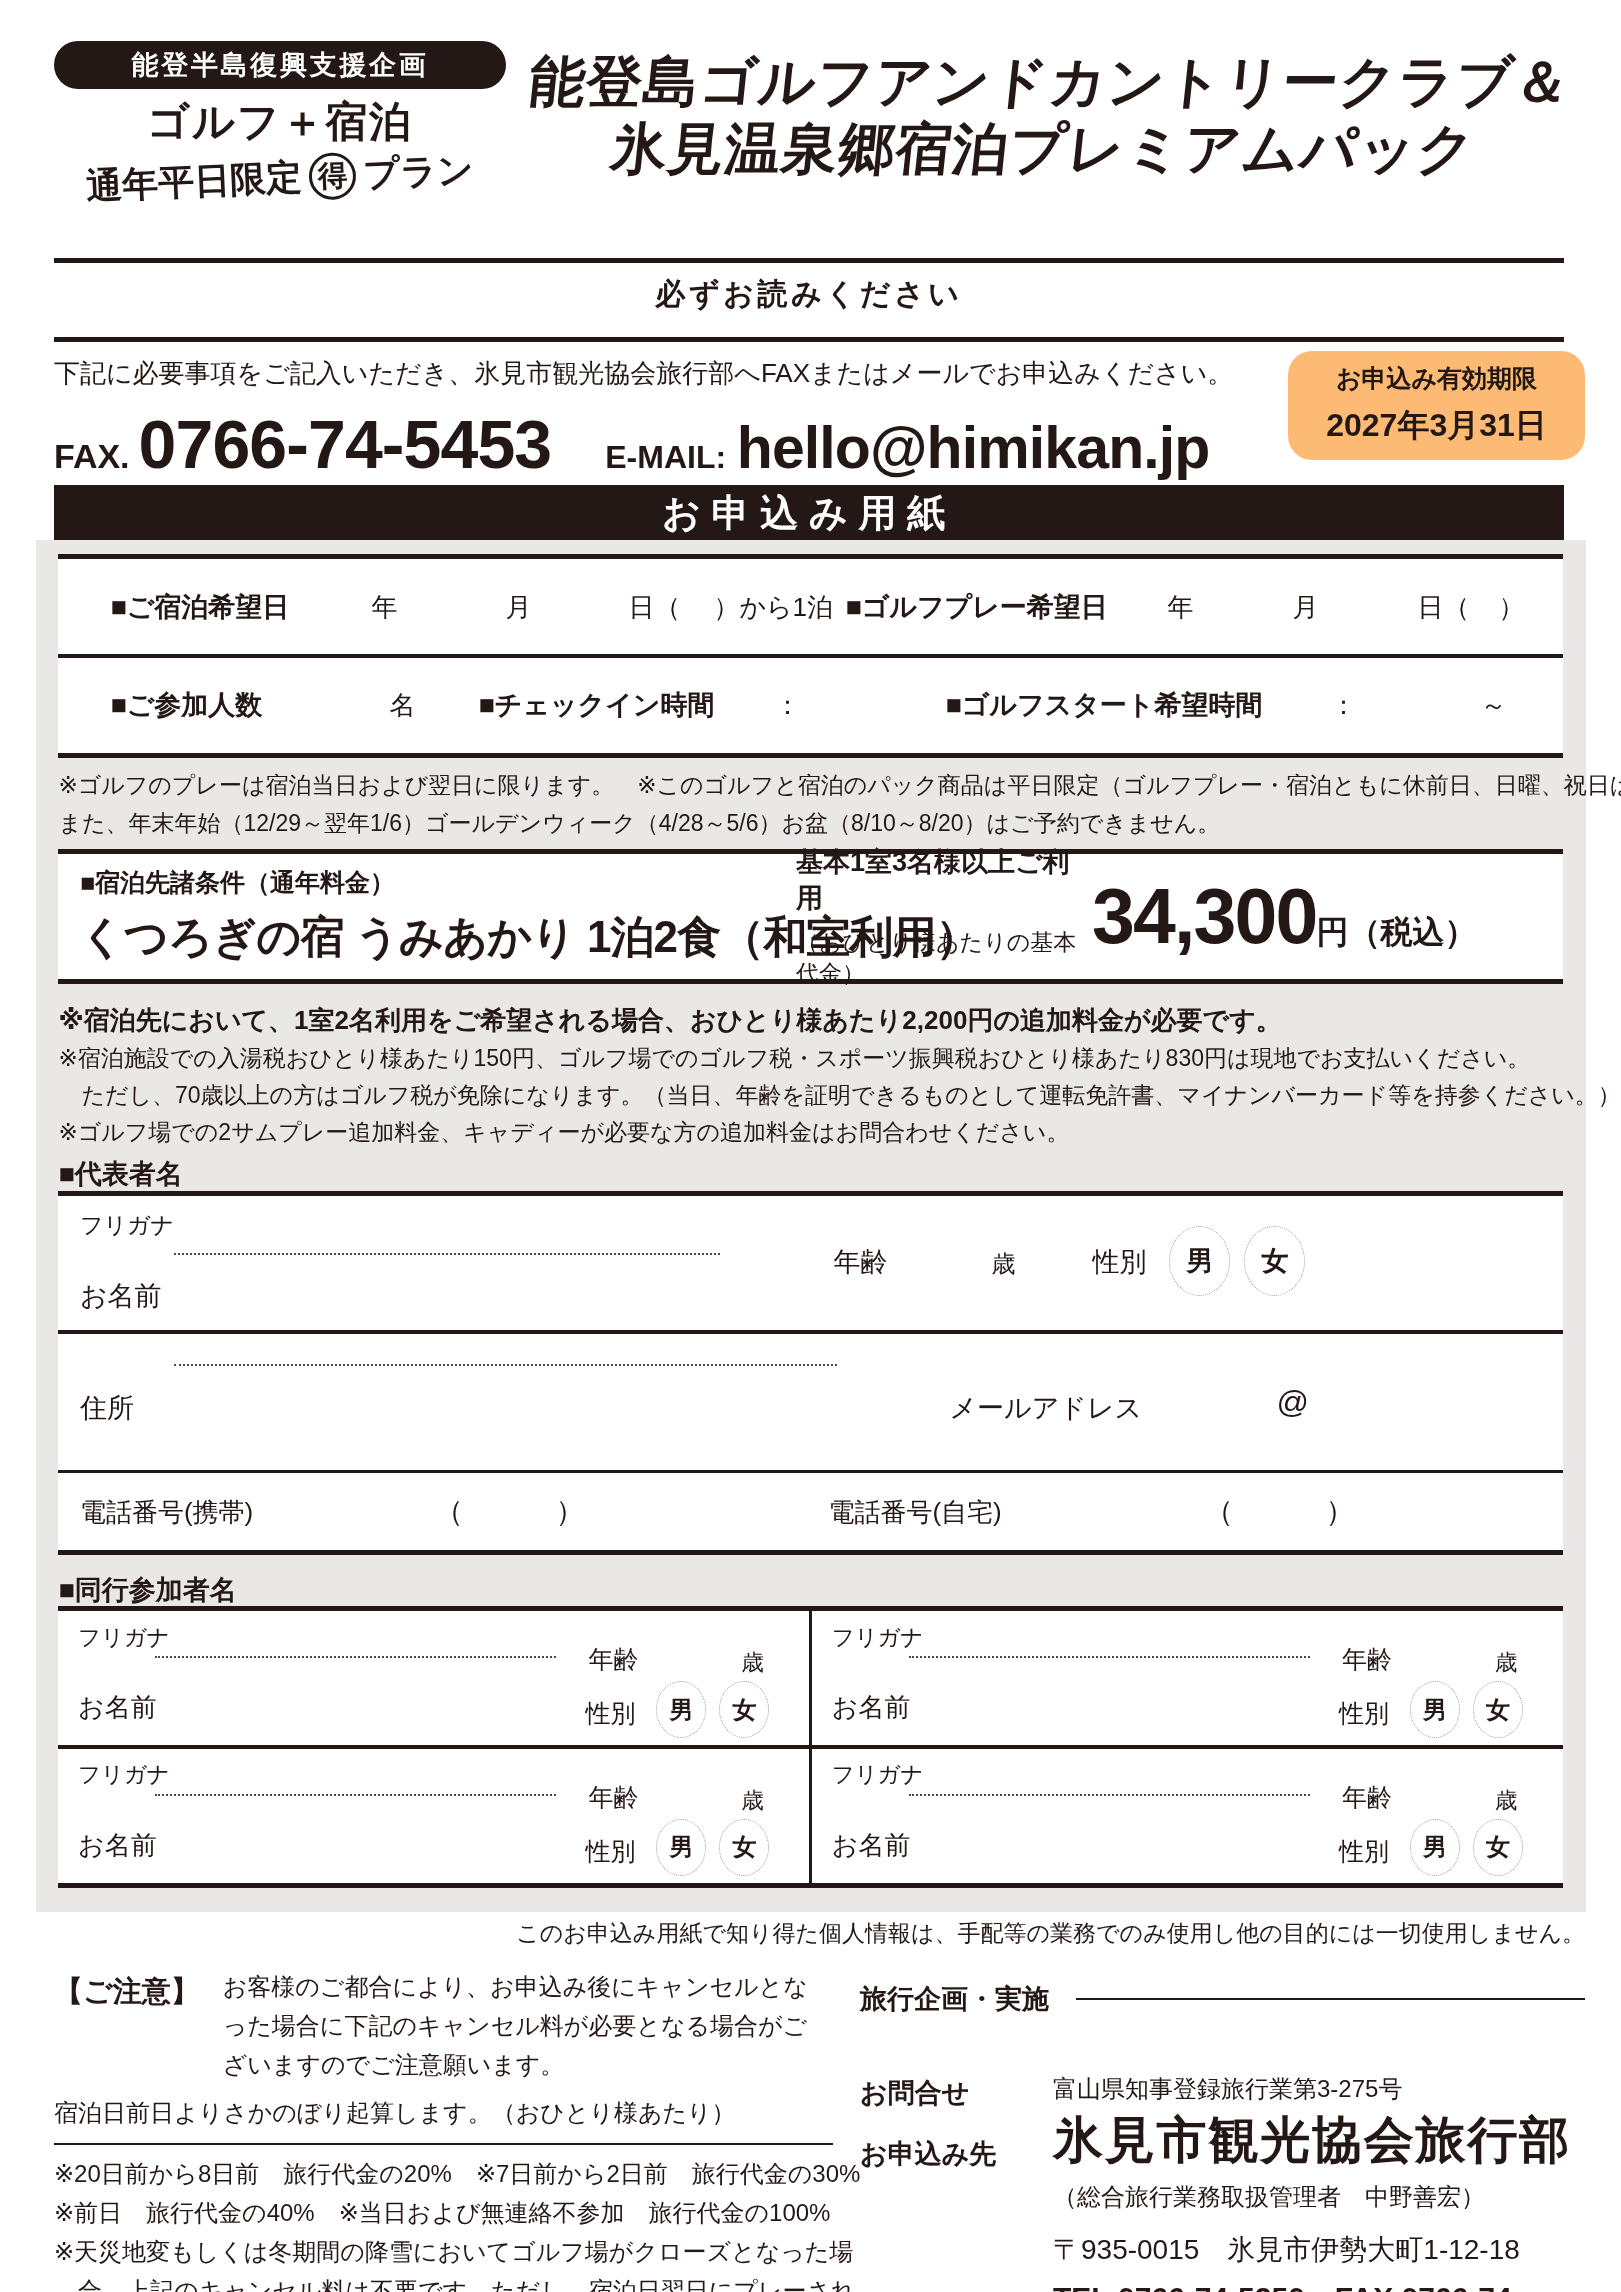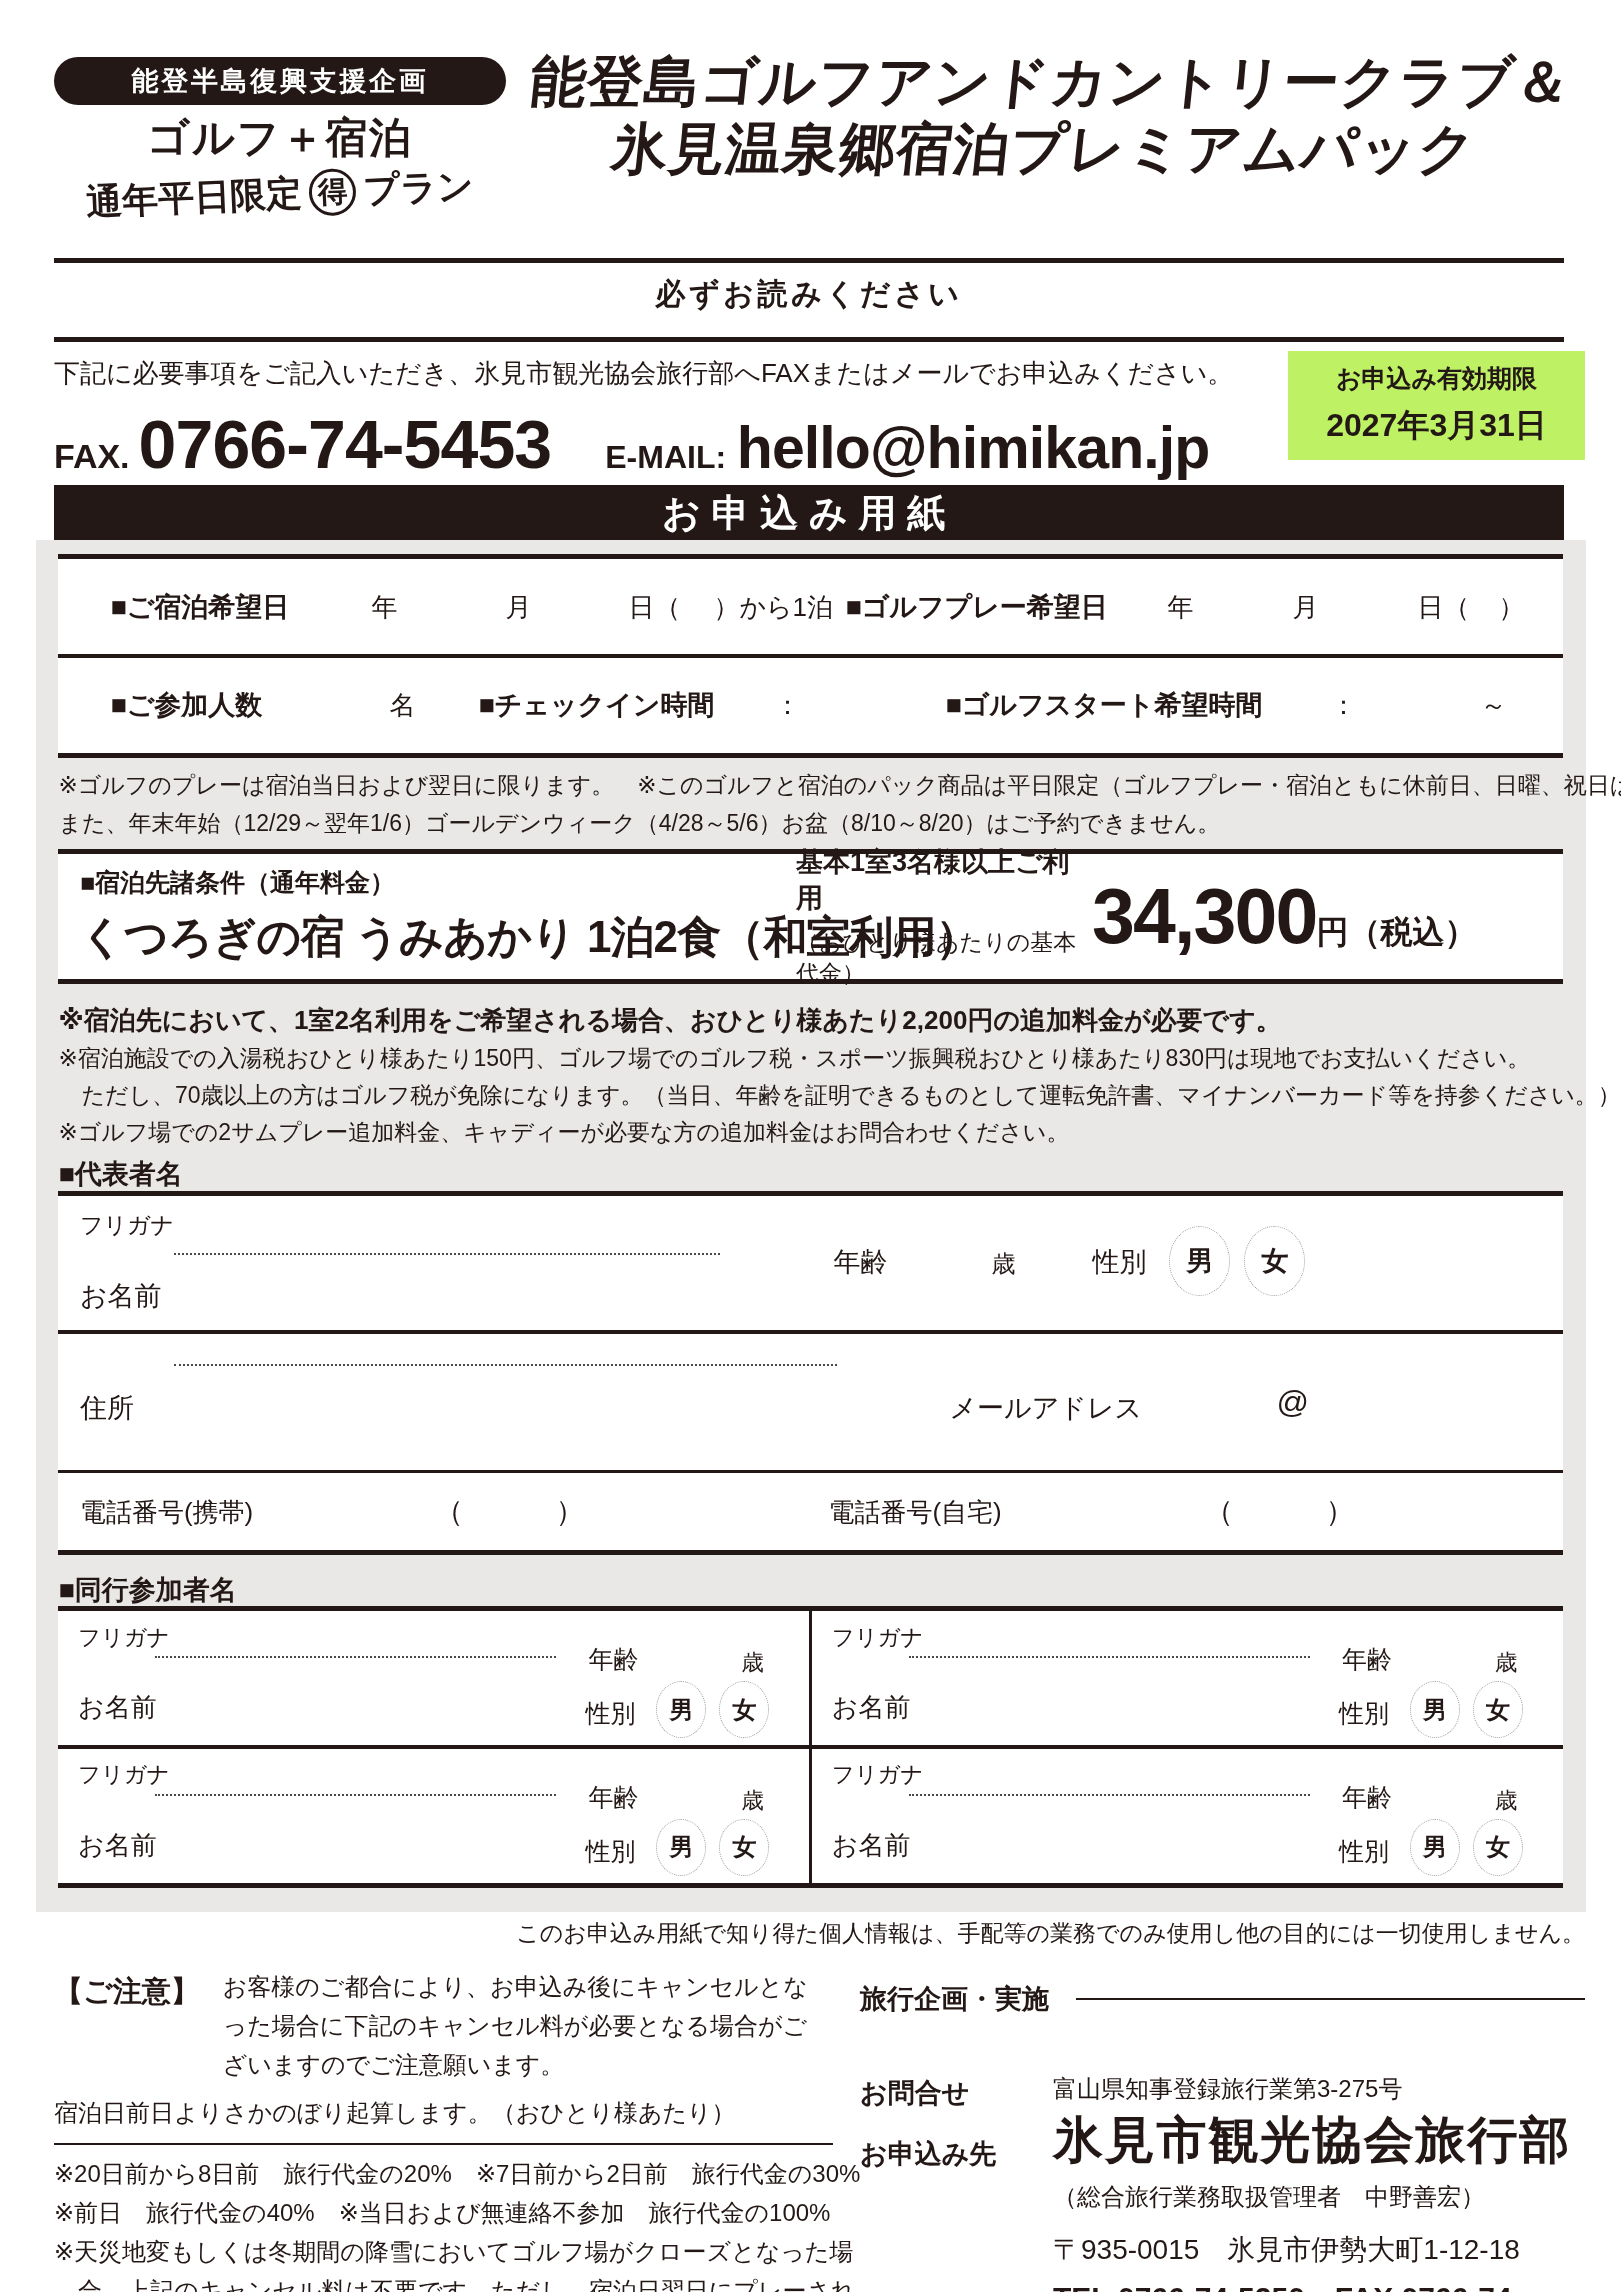--- a/index.html
+++ b/index.html
@@ -1,20 +1,20 @@
 <!DOCTYPE html>
 <html style="font-size:14.3px"><head>
 <meta charset="utf-8">
 <style>
   html,body{margin:0;padding:0;background:#777;}
   .page{position:relative;width:1622px;height:2293px;background:#fff;overflow:hidden;
         font-family:"Liberation Sans","DejaVu Sans",sans-serif;color:#231815;}
   
   .header{position:absolute;top:41px;left:54px;right:36px;display:flex;}
-  .header-left{width:452px;flex:none;margin-top:16px;}
+  .header-left{width:452px;flex:none;}
   .badge{background:#231815;color:#fff;border-radius:25px;height:48px;display:flex;align-items:center;justify-content:center;
          font-size:27px;font-weight:bold;letter-spacing:2.7px;}
   .plan1{text-align:center;font-size:42px;font-weight:900;margin-top:5.4px;letter-spacing:1.8px;}
   .plan2{display:flex;align-items:center;justify-content:center;gap:7.2px;font-size:36px;font-weight:900;margin-top:3.6px;
          transform:rotate(-2.5deg);}
   .toku-circle{width:47px;height:47px;border:3.6px solid #231815;border-radius:50%;display:flex;align-items:center;
          justify-content:center;font-size:29.6px;font-weight:900;flex:none;box-sizing:border-box;}
   .header-right{flex:1;text-align:center;font-size:56px;font-weight:900;line-height:1.2;letter-spacing:0.9px;
          transform:skewX(-6deg);padding-top:7.2px;white-space:nowrap;}
   
@@ -22,22 +22,22 @@
   .rule1{top:258px;} .rule2{top:337px;}
   .read-first{position:absolute;top:274px;left:54px;width:1510px;text-align:center;font-size:30px;font-weight:bold;letter-spacing:3.6px;}
   
   .contact{position:absolute;top:356px;left:54px;right:37px;}
   .instruction{font-size:26px;margin-right:331px;}
   .fax-row{display:flex;align-items:baseline;margin-top:14.3px;}
   .fax-label{font-size:34px;font-weight:900;}
   .fax-num{font-size:68px;font-weight:900;letter-spacing:-0.9px;margin-left:9px;}
   .email-label{font-size:32px;font-weight:900;margin-left:54px;}
   .email{font-size:59px;font-weight:900;margin-left:10.7px;letter-spacing:-0.9px;}
-  .validity{position:absolute;top:-5.4px;right:0;width:297px;height:109px;background:#bef264;display:flex;flex-direction:column;
-            align-items:center;justify-content:center;gap:9px;}
+  .validity{position:absolute;top:-5.4px;right:0;width:297px;height:109px;background:#fdba74;display:flex;flex-direction:column;
+            align-items:center;justify-content:center;gap:9px;border-radius:24px;}
   .validity-label{font-size:25px;font-weight:bold;}
   .validity-date{font-size:32px;font-weight:bold;}
   
   .sheet-bar{position:absolute;top:485px;left:54px;width:1510px;height:56px;background:#231815;color:#ffffff;display:flex;
              align-items:center;justify-content:center;font-size:38px;font-weight:bold;letter-spacing:10.7px;}
   
   .gray{position:absolute;top:540px;left:36px;width:1550px;height:1372px;background:#e9e8e6;}
   .fbox{position:absolute;left:22.4px;width:1505px;background:#fff;border-top:5.4px solid #231815;border-bottom:5.4px solid #231815;}
   .fdiv{height:3.6px;background:#231815;}
   .frow{position:relative;height:95px;}

